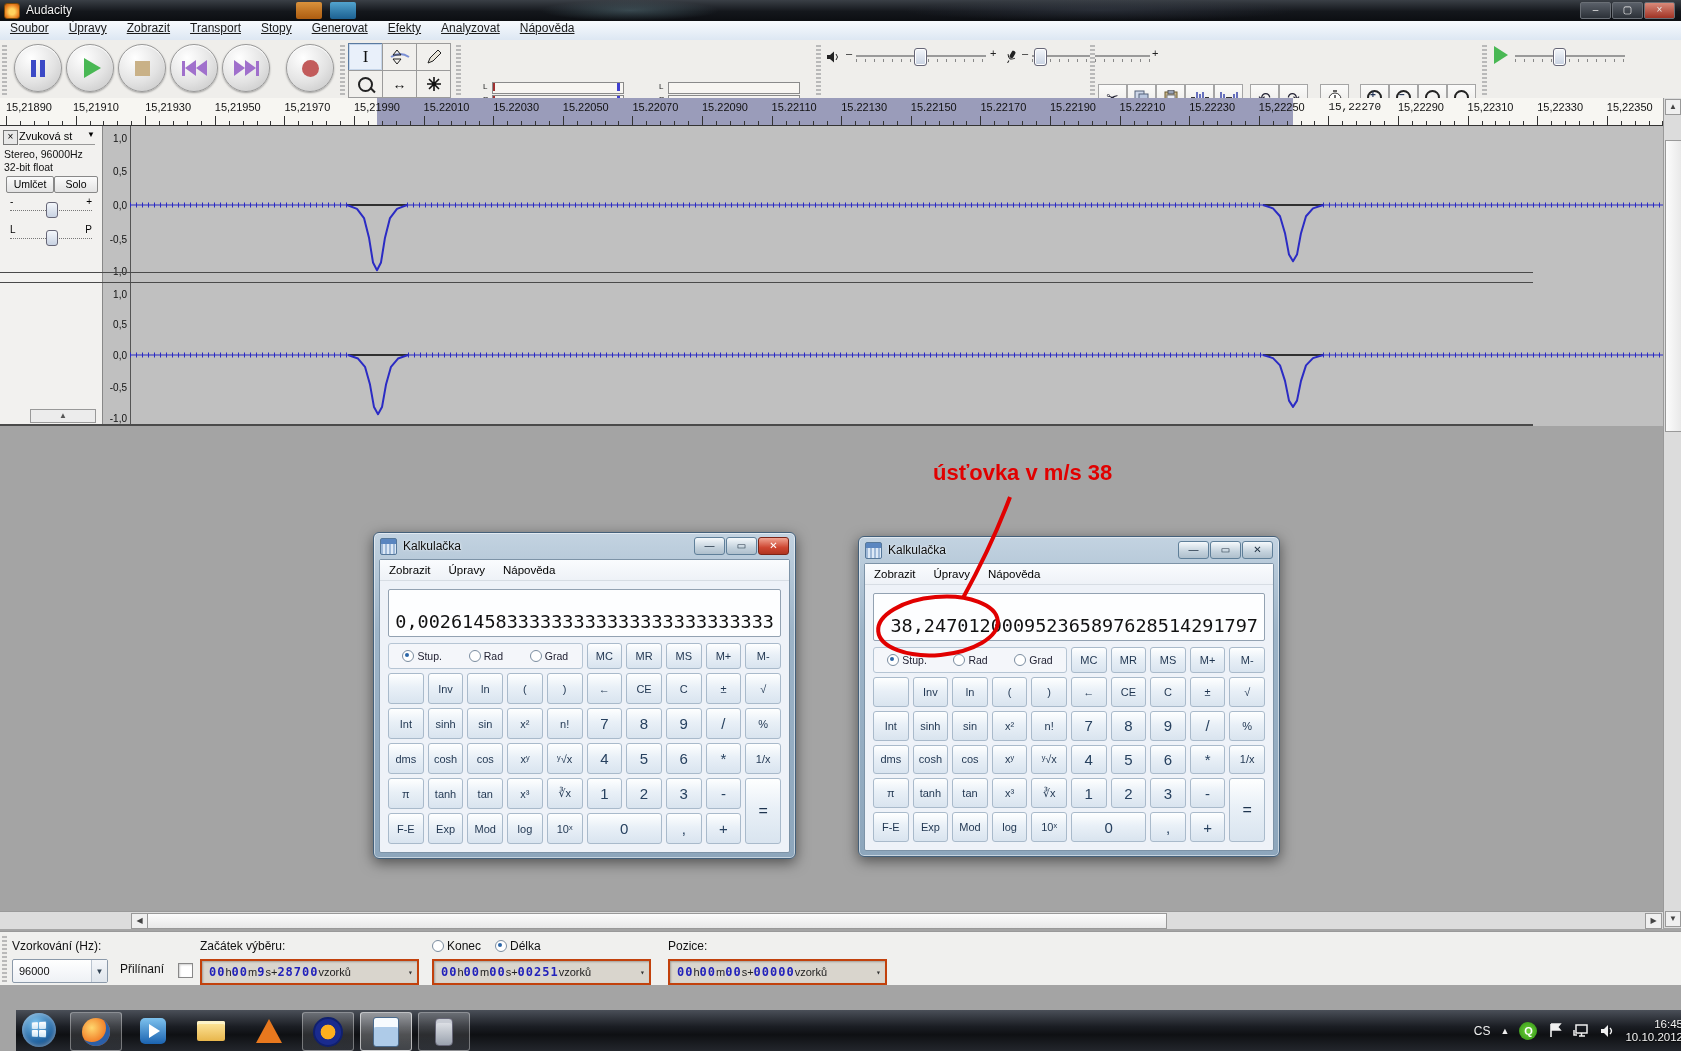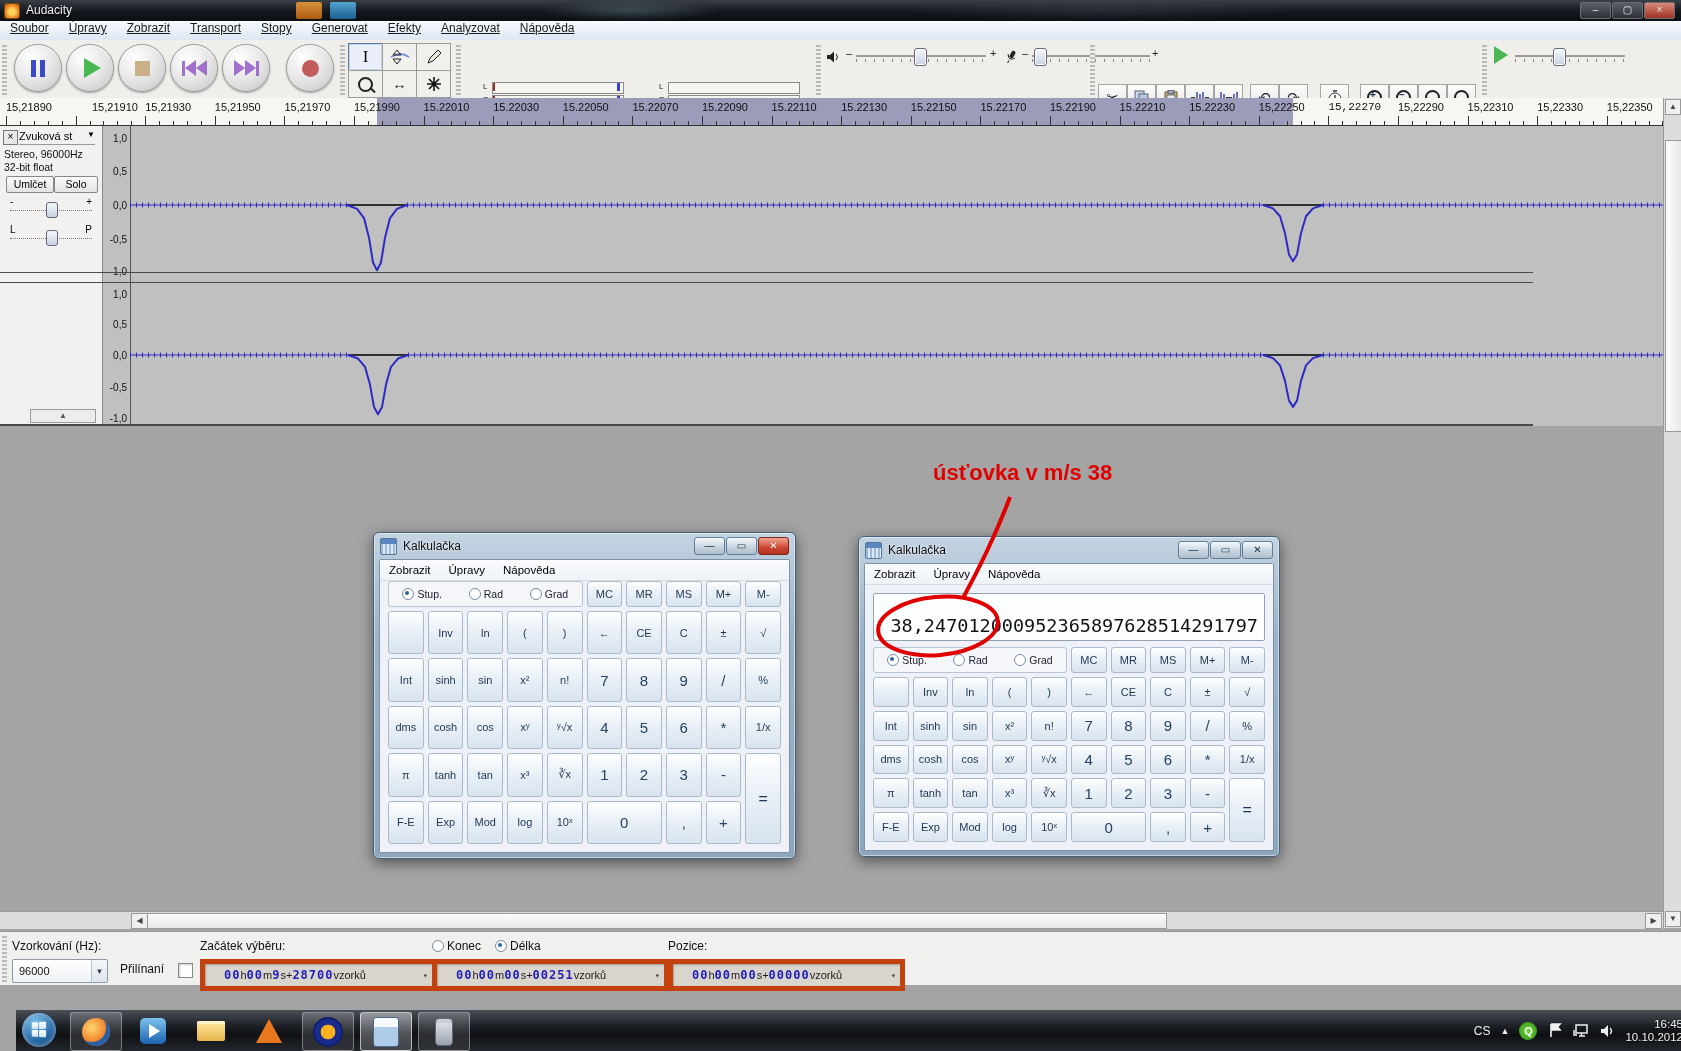--- a/index.html
+++ b/index.html
@@ -112,22 +112,22 @@
   .modebox{grid-column:1 / span 5;border:1px solid #b6c5d4;border-radius:3px;display:flex;align-items:center;justify-content:space-around;font-size:10.5px;color:#223;background:rgba(255,255,255,.35);}
   .radio{display:flex;align-items:center;gap:3px;}
   .rdot{width:10px;height:10px;border:1px solid #7b8da0;border-radius:50%;background:#fff;position:relative;}
   .rdot.sel:after{content:"";position:absolute;left:2px;top:2px;width:4px;height:4px;border-radius:50%;background:#2b66a8;}
   
   #annotext{position:absolute;left:933px;top:460px;font-size:22px;font-weight:bold;color:#e10000;font-family:"Liberation Sans",sans-serif;}
   #annosvg{position:absolute;left:0;top:0;pointer-events:none;z-index:50;}
   
   #selbar{position:absolute;left:0;top:931px;width:1681px;height:53px;background:#f0f0ee;border-top:1px solid #999;font-size:12px;color:#111;}
   #selbar .lab{position:absolute;top:7px;}
-  .timefield{position:absolute;top:27px;height:22px;border:5px solid #c2410c;background:#d9d5cd;display:flex;align-items:center;
-    font-family:"DejaVu Sans Mono",monospace;font-size:12px;padding-left:19px;box-shadow:inset 1px 1px 2px rgba(0,0,0,.25);}
+  .timefield{position:absolute;top:27px;height:22px;border:2px solid #c2410c;background:#d9d5cd;display:flex;align-items:center;
+    font-family:"DejaVu Sans Mono",monospace;font-size:12px;padding-left:7px;box-shadow:inset 1px 1px 2px rgba(0,0,0,.25);}
   .timefield .d{color:#2222bb;font-weight:bold;letter-spacing:1px;}
   .timefield .u{color:#222;font-family:"Liberation Sans",sans-serif;font-size:11px;}
   .tfarrow{margin-left:auto;width:13px;text-align:center;font-size:8px;color:#333;}
   .chk{position:absolute;width:13px;height:13px;border:1px solid #888;background:#fff;box-shadow:inset 1px 1px 2px rgba(0,0,0,.2);}
   .rgroup{position:absolute;top:7px;display:flex;gap:14px;align-items:center;}
   
   #statusbar{position:absolute;left:0;top:984px;width:1681px;height:26px;background:#f0f0ee;border-top:1px solid #bbb;}
   #statuscell{position:absolute;right:4px;top:3px;width:218px;height:19px;border:1px solid #aaa;box-shadow:inset 1px 1px 2px rgba(0,0,0,.15);font-size:11.5px;padding:2px 6px 0 6px;color:#111;}
   
   #taskbar{position:absolute;left:16px;top:1010px;width:1681px;height:41px;
@@ -400,21 +400,21 @@
       </div>
     <div class="dd" style="left:1360px;top:68px;width:118px;">
         <span>2 (Stereo) Input C</span>
         <span class="arr">▼</span>
       </div>
   </div>
 
   <div id="ruler">
     <div id="rsel" style="left: 377px; width: 916px;"></div>
   <span class="rlabel" style="left: 6px;">15,21890</span>
-      <span class="rlabel" style="left: 92px;">15,21910</span>
+      <span class="rlabel" style="left: 73px;">15,21910</span>
       <span class="rlabel" style="left: 145.2px;">15,21930</span>
       <span class="rlabel" style="left: 214.8px;">15,21950</span>
       <span class="rlabel" style="left: 284.4px;">15,21970</span>
       <span class="rlabel" style="left: 354px;">15,21990</span>
       <span class="rlabel" style="left: 423.6px;">15.22010</span>
       <span class="rlabel" style="left: 493.2px;">15.22030</span>
       <span class="rlabel" style="left: 562.8px;">15.22050</span>
       <span class="rlabel" style="left: 632.4px;">15.22070</span>
       <span class="rlabel" style="left: 702px;">15.22090</span>
       <span class="rlabel" style="left: 771.6px;">15.22110</span>
@@ -638,20 +638,21 @@
         <div class="cwb">▭</div>
         <div class="cwb red">✕</div>
       </div>
     </div>
     <div class="cbody">
       <div class="cmenu calcmenu">
           <span>Zobrazit</span>
           <span>Úpravy</span>
           <span>Nápověda</span>
         </div>
+      <div class="cdisplay">0,00261458333333333333333333333333</div>
       <div class="cgrid">
           <div class="modebox">
             <span class="radio">
               <span class="rdot sel"></span>
               <span class="rlab">Stup.</span>
             </span>
             <span class="radio">
               <span class="rdot"></span>
               <span class="rlab">Rad</span>
             </span>

